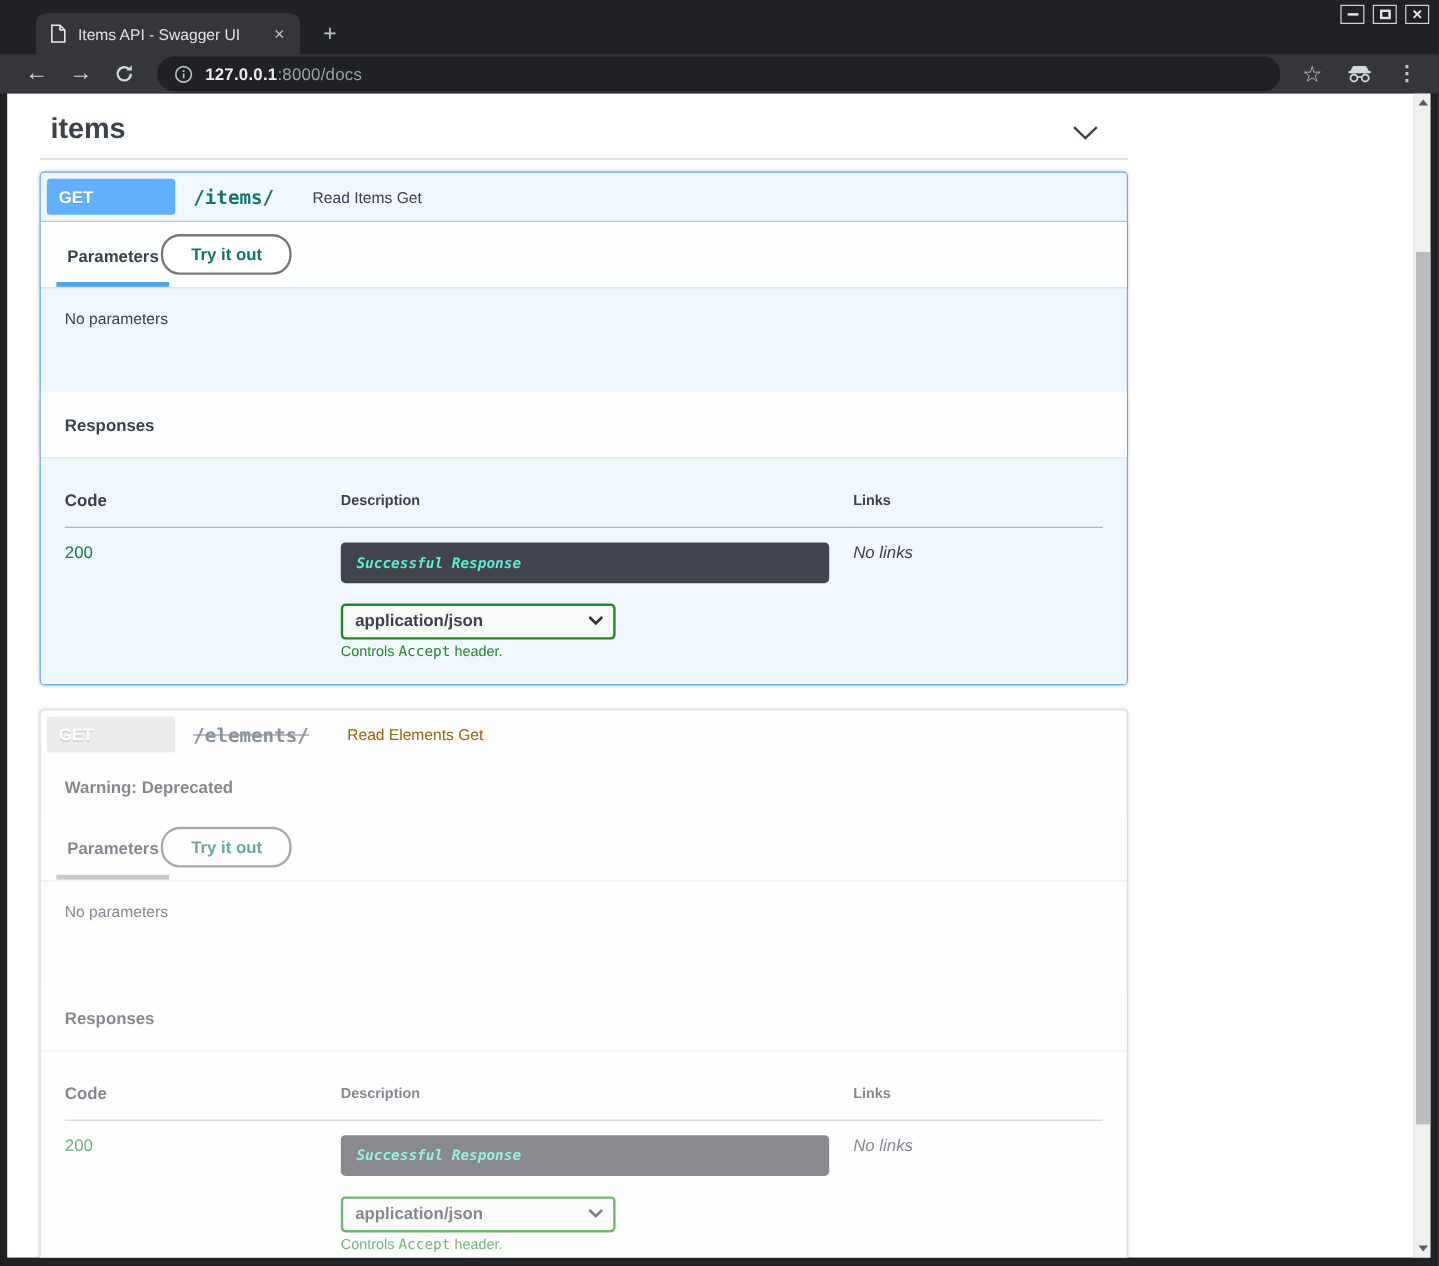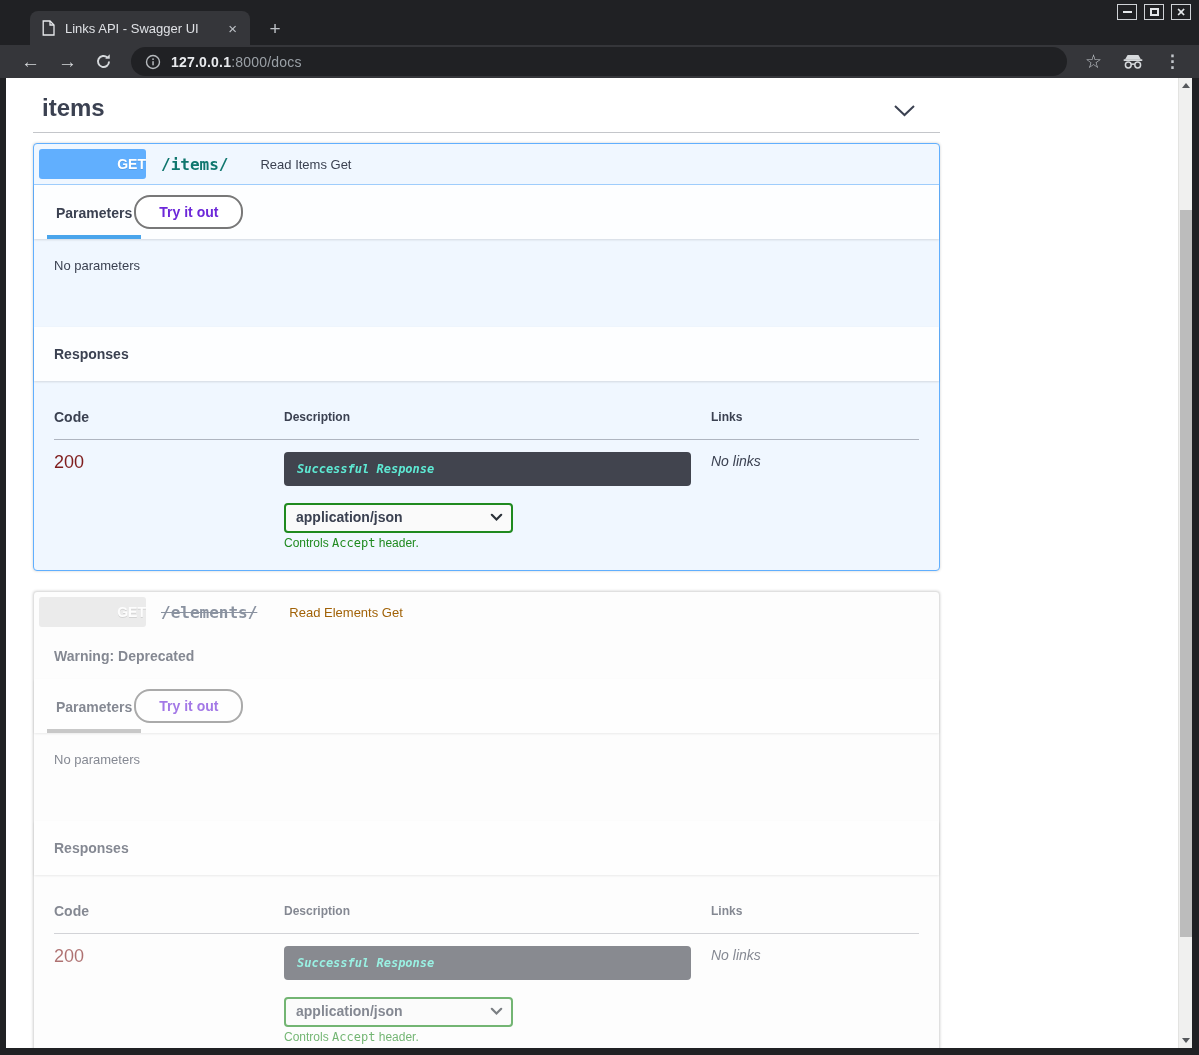--- a/index.html
+++ b/index.html
@@ -46,50 +46,50 @@
   .tag-title { font-size:24px; font-weight:700; color:#3b4151; }
   .tag-chevron { padding:4px 18px 0 0; display:flex; }
 
   
   .opblock { border-radius:4px; margin-bottom:20px; box-shadow:0 0 3px rgba(0,0,0,.19); }
   .opblock.get { border:1px solid #61affe; background:#f0f7ff; }
   .opblock.deprecated { border:1px solid #e0e0e0; background:#fdfdfd; }
 
   .opblock-summary { display:flex; align-items:center; padding:5px; }
   .opblock.get .opblock-summary { border-bottom:1px solid rgba(97,175,254,.55); }
-  .method-badge { width:107px; text-align:right; padding:7px 0; border-radius:3px; color:#fff; font-size:14px; font-weight:700; text-shadow:0 1px 0 rgba(0,0,0,.1); }
+  .method-badge { width:107px; text-align:left; padding:7px 10px; border-radius:3px; color:#fff; font-size:14px; font-weight:700; text-shadow:0 1px 0 rgba(0,0,0,.1); }
   .opblock.get .method-badge { background:#61affe; }
   .opblock.deprecated .method-badge { background:#ebebeb; color:#fdfdfd; }
   .summary-path { font-family:"DejaVu Sans Mono", monospace; font-size:16px; font-weight:600; color:#0f766e; margin-left:15px; }
   .opblock.deprecated .summary-path { color:#8a92a0; text-decoration:line-through; }
   .summary-desc { font-size:13px; color:#3b4151; margin-left:32px; }
   .opblock.deprecated .summary-desc { color:#a16207; }
 
   .opblock.deprecated .opblock-body { opacity:.62; }
 
   .deprecated-warning { padding:16px 20px 15px; font-size:14px; font-weight:700; color:#3b4151; }
 
   .section-header { min-height:54px; display:flex; align-items:center; padding:0 20px; background:rgba(255,255,255,.85); box-shadow:0 1px 2px rgba(0,0,0,.12); }
   .tab-title { position:relative; font-size:14px; font-weight:700; color:#3b4151; padding:20px 2px 18px; }
   .tab-title.active-underline::after { content:""; position:absolute; left:-7px; right:-7px; bottom:0; height:4px; background:#4aa5ec; }
   .opblock.deprecated .tab-title.active-underline::after { background:#a9a9a9; }
   .plain-h4 { font-size:14px; font-weight:700; color:#3b4151; }
-  .try-btn { border:2px solid #787878; border-radius:16px; background:#fff; padding:7px 23px; font-size:14px; font-weight:700; color:#6d28d9; font-family:"Liberation Sans", sans-serif; }
+  .try-btn { border:2px solid #787878; border-radius:16px; background:#fff; padding:7px 23px; font-size:14px; font-weight:700; color:#0f766e; font-family:"Liberation Sans", sans-serif; }
 
   .no-params { padding:19px 20px 54px; font-size:13px; color:#3b4151; }
 
   .responses-inner { padding:28px 20px 20px; }
   table.responses { width:100%; border-collapse:collapse; }
   table.responses th { text-align:left; color:#3b4151; padding:0 0 14px 0; border-bottom:1px solid rgba(59,65,81,.2); }
   th.col-code { width:230px; font-size:14px; font-weight:700; }
   th.col-desc { font-size:12px; font-weight:700; }
   th.col-links { width:208px; font-size:12px; font-weight:700; }
   table.responses td { vertical-align:top; padding-top:12px; }
   td.cell-desc { padding-right:20px; }
-  .code-val { font-size:18px; color:#7f1d1d; }
+  .code-val { font-size:14px; color:#15803d; }
   .resp-markdown { background:#41444e; border-radius:4px; padding:10px 13px; color:#5eead4; font-family:"DejaVu Sans Mono", monospace; font-style:italic; font-weight:700; font-size:12px; margin-bottom:17px; }
   .no-links { font-size:14px; font-style:italic; color:#3b4151; }
 
   .media-select-wrap { position:relative; width:229px; display:inline-block; }
   .media-select { width:100%; appearance:none; -webkit-appearance:none; -moz-appearance:none; border:2px solid #1f8a1f; border-radius:4px; background:#fafafa; padding:4px 30px 6px 10px; font-size:14px; font-weight:700; color:#3b4151; font-family:"Liberation Sans", sans-serif; }
   .select-chevron { position:absolute; right:10px; top:10px; pointer-events:none; display:flex; }
   .accept-note { margin-top:3px; font-size:12px; color:#1f8a1f; }
   .accept-note .mono { font-family:"DejaVu Sans Mono", monospace; }
 </style>
 </head>
@@ -107,21 +107,21 @@
         </div>
       <div class="win-btn close-btn">✕</div>
     </div>
     <div class="tab">
       <span style="display:flex;">
         <svg width="13" height="16" viewBox="0 0 13 16">
             <path d="M1.2 1 h6.8 l4 4 v10 H1.2 z" fill="none" stroke="#e8eaed" stroke-width="1.3"></path>
             <path d="M8 1 v4 h4" fill="none" stroke="#e8eaed" stroke-width="1.3"></path>
           </svg>
       </span>
-      <span class="tab-label">Links API - Swagger UI</span>
+      <span class="tab-label">Items API - Swagger UI</span>
       <span class="tab-close">×</span>
     </div>
     <div class="new-tab">+</div>
   </div>
 
   <div class="toolbar">
     <span class="nav-icon">←</span>
     <span class="nav-icon">→</span>
     <span class="nav-icon" style="display:flex;">
       <svg width="17" height="17" viewBox="0 0 16 16">

